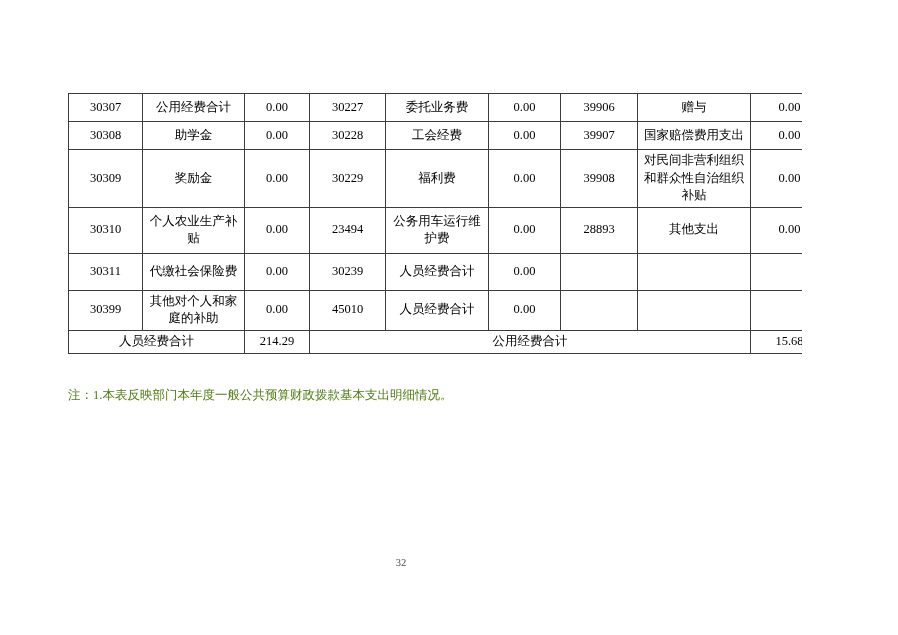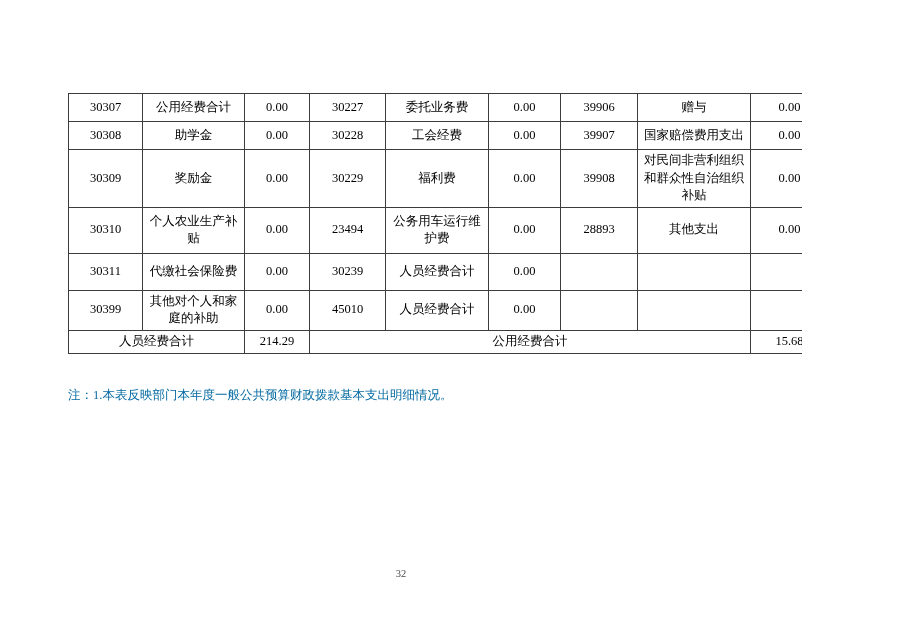--- a/index.html
+++ b/index.html
@@ -38,32 +38,31 @@
   tr.r-e  { height: 37px; }
   tr.r-f  { height: 37px; }
   tr.r-g  { height: 38px; }
   tr.r-ft { height: 23px; }
   .note {
     position: absolute;
     left: 68px;
     top: 387px;
     width: 760px;
     font-size: 12.5px;
-    color: #0369a1;
+    color: #4d7c0f;
     text-align: left;
   }
   .page-number {
     position: absolute;
     left: 0;
     top: 557px;
     width: 100%;
     text-align: center;
     font-size: 10.5px;
     color: #4a4a4a;
-    margin-top: 11px;
   }
 </style>
 </head>
 <body>
 
 <div class="page">
 
   <table class="budget">
     <colgroup>
       <col style="width:74px">

